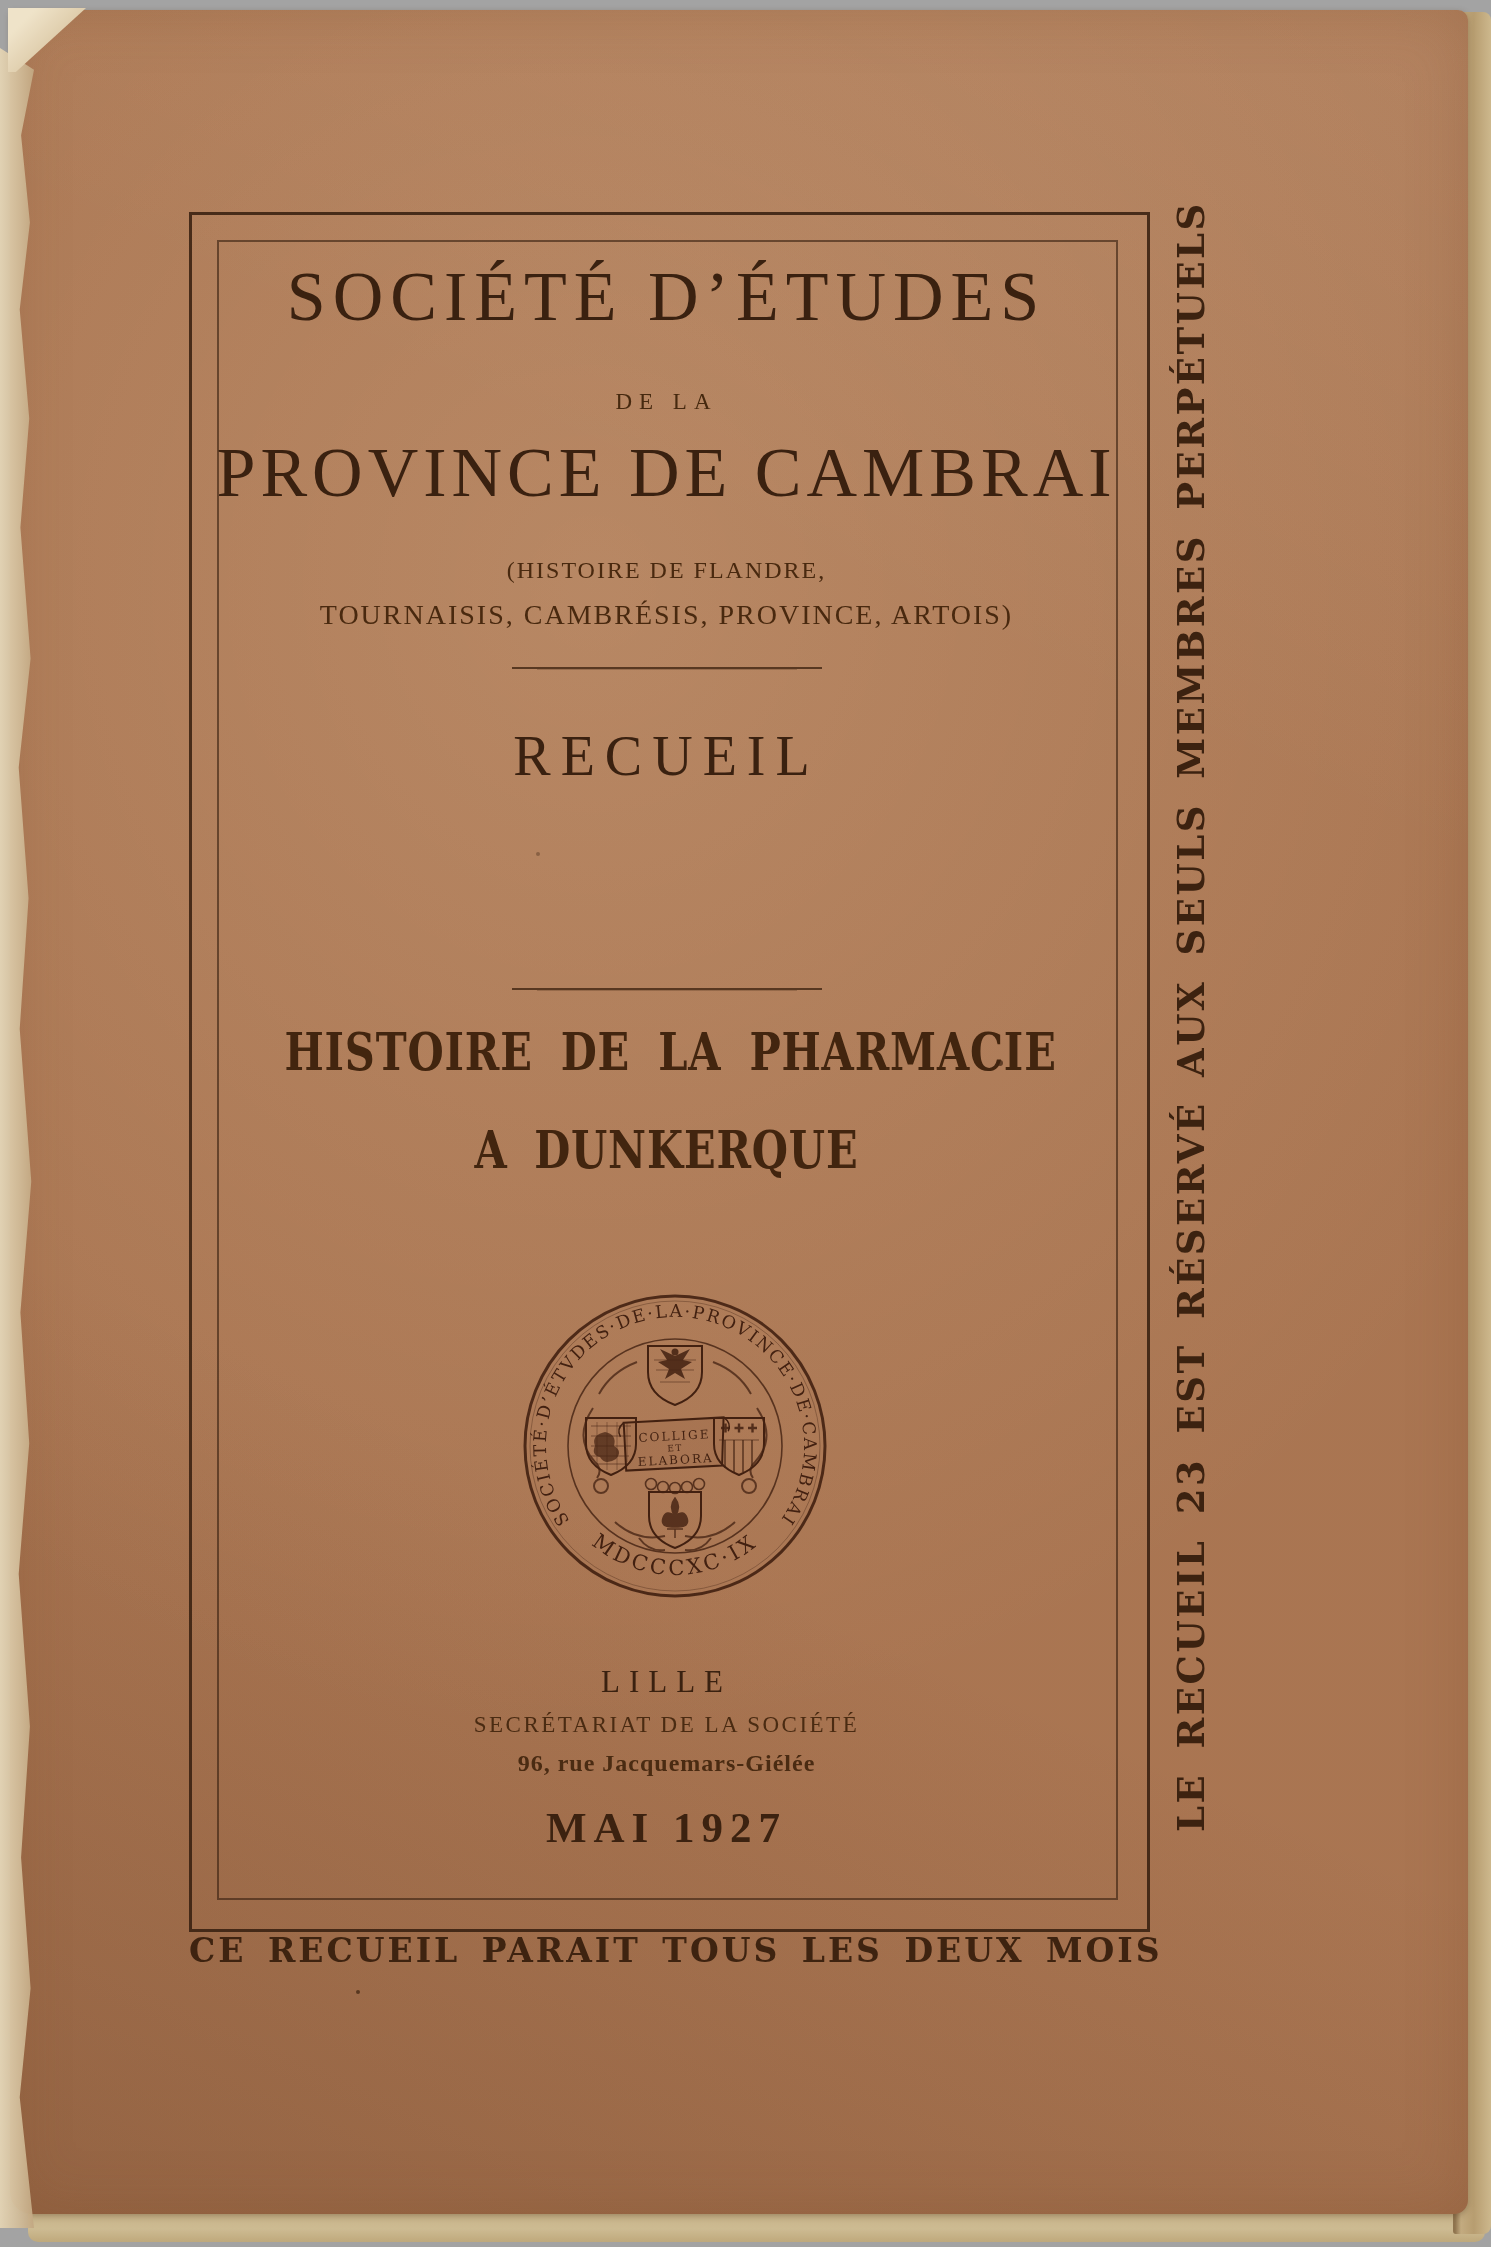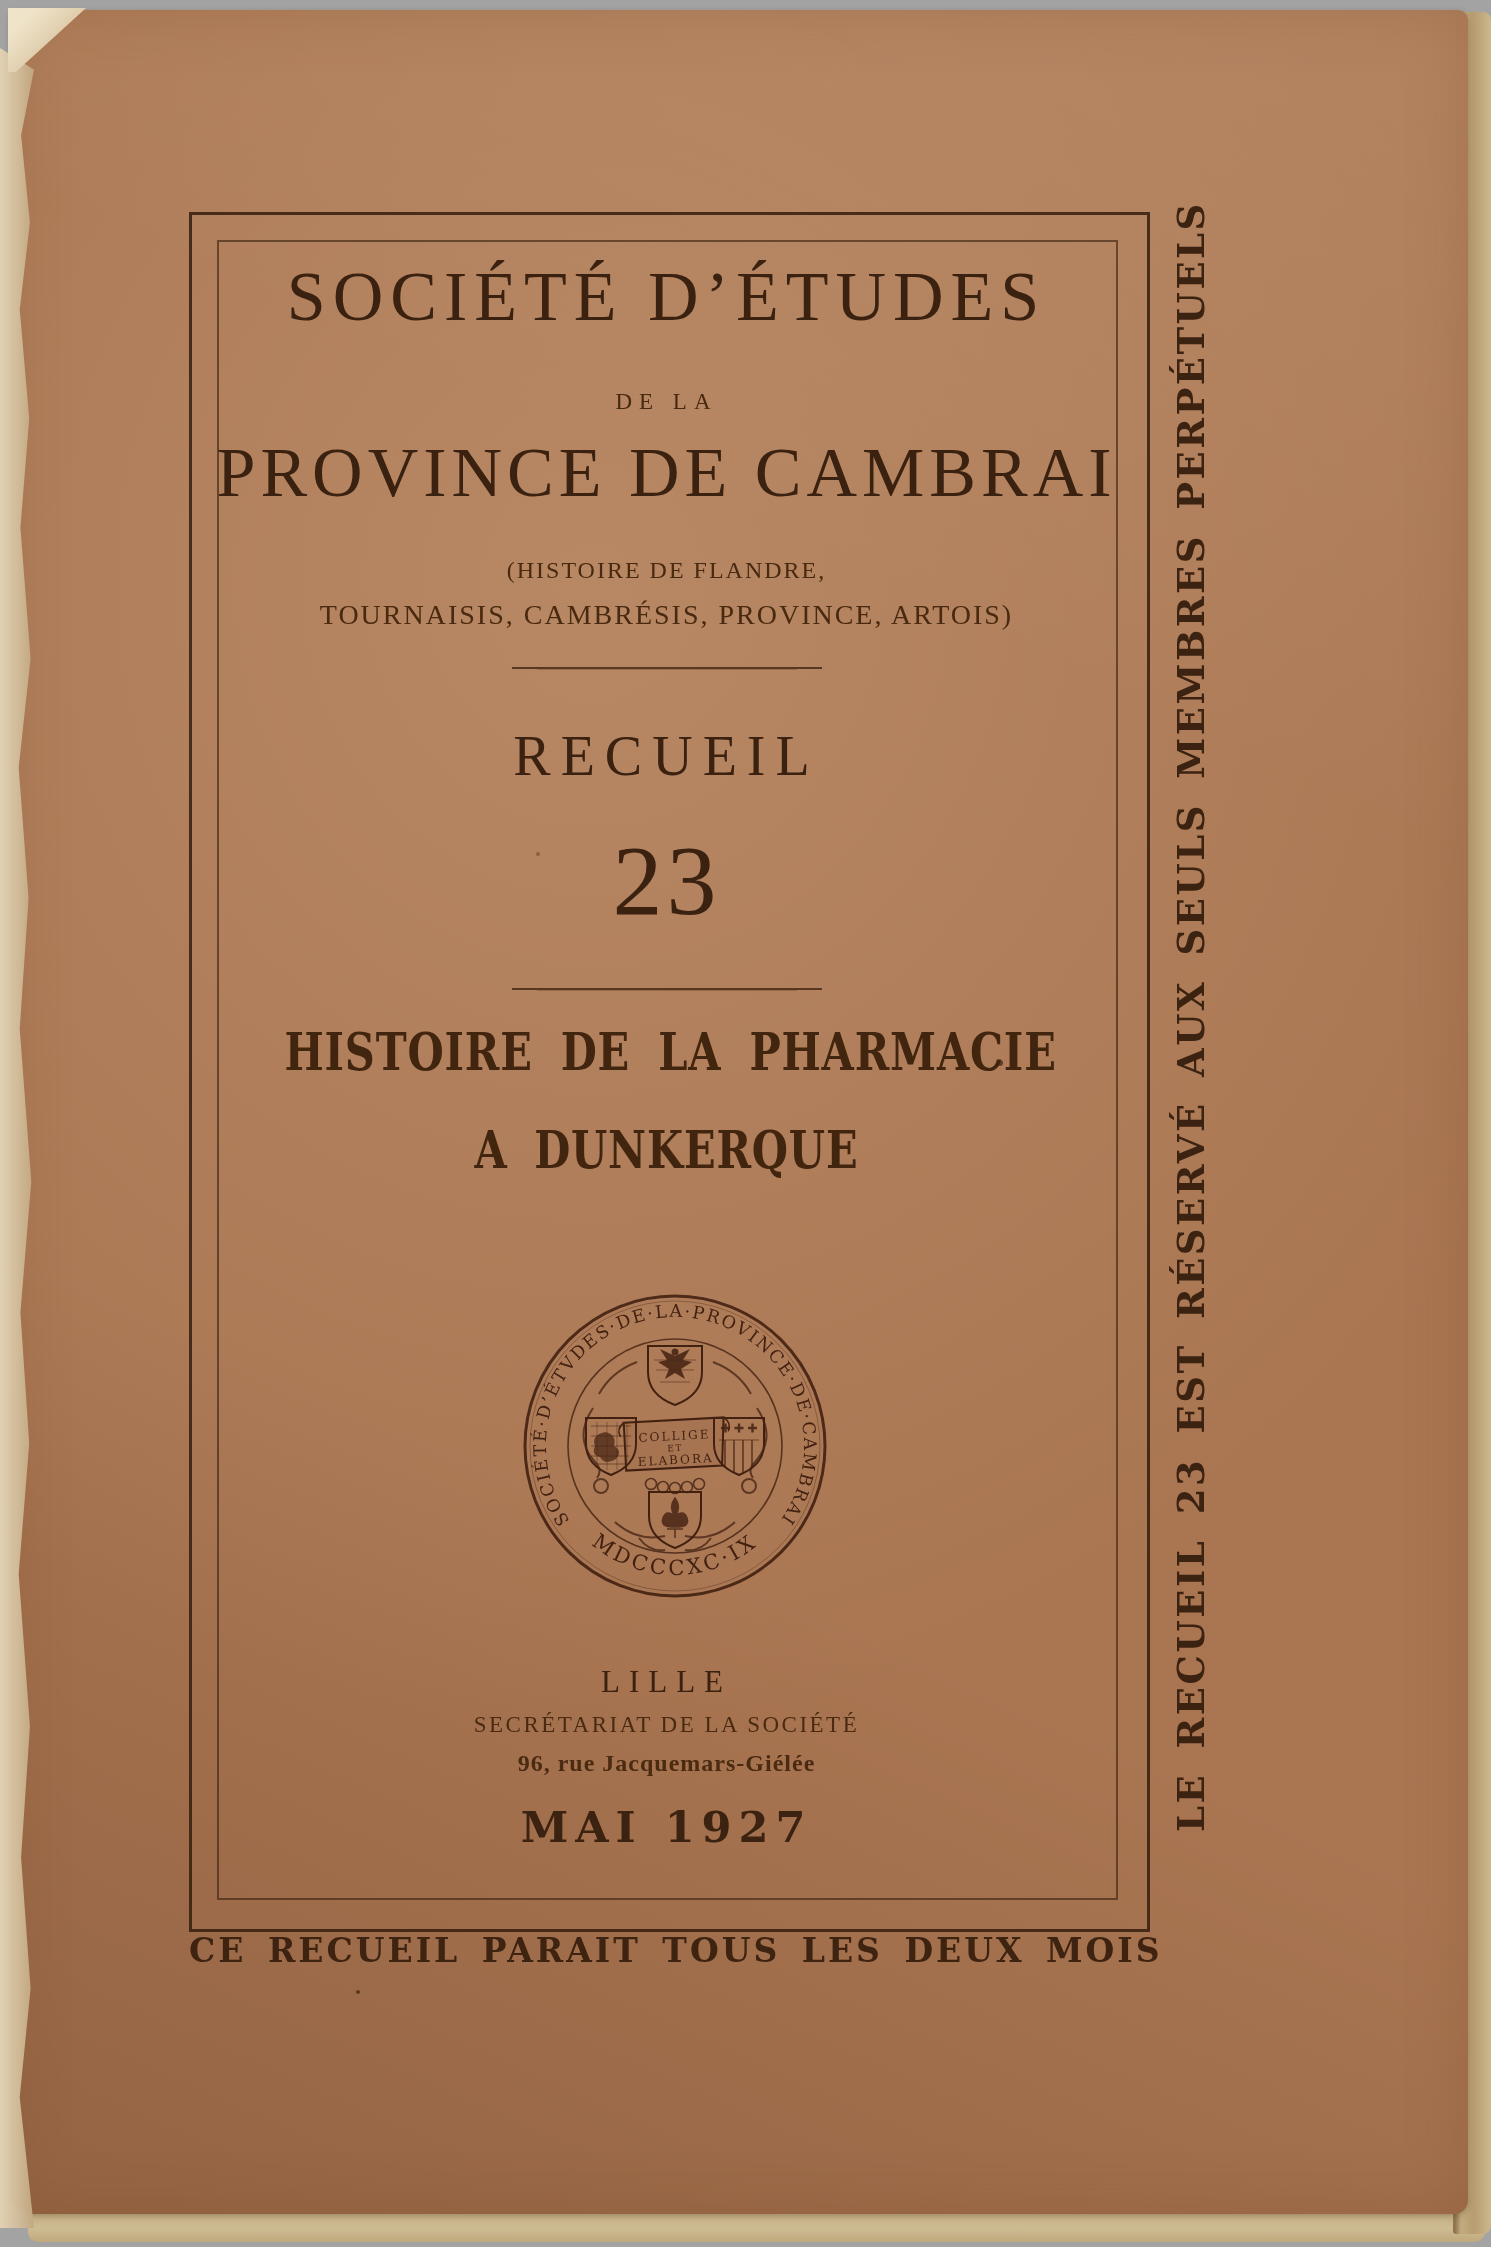--- a/index.html
+++ b/index.html
@@ -61,21 +61,21 @@
   .rule:after{content:"";position:absolute;left:8%;top:2px;width:84%;height:1px;background:rgba(62,35,16,.25);}
   .rule1{top:667px;}
   .rule2{top:988px;}
   .t-recueil{top:728px;font-size:56px;letter-spacing:10px;}
   .t-number{top:831px;font-size:100px;letter-spacing:4px;}
   .t-work1{top:1026px;font-size:52px;letter-spacing:1px;word-spacing:16px;transform:scaleX(.8);color:#42250f;}
   .t-work2{top:1124px;font-size:52px;letter-spacing:1px;word-spacing:14px;transform:scaleX(.8);color:#42250f;}
   .t-city{top:1666px;font-size:31px;letter-spacing:9px;}
   .t-publisher{top:1713px;font-size:23px;letter-spacing:2.5px;color:#4a2b12;}
   .t-address{top:1751px;font-size:24px;letter-spacing:1px;color:#4a2b12;font-weight:bold;}
-  .t-date{top:1806px;font-size:43px;letter-spacing:7px;color:#3c2210;}
+  .t-date{top:1806px;font-size:43px;letter-spacing:7px;color:#3c2210;font-family:Liberation Serif, serif;}
   .t-footer{top:1934px;font-size:33px;letter-spacing:3px;word-spacing:7px;color:#3e2310;}
   .side-note{
     position:absolute;left:1191px;top:1082px;width:1500px;height:44px;
     transform:translate(-50%,-50%) rotate(-90deg);
     text-align:center;font-size:37px;letter-spacing:2.5px;word-spacing:9px;
     color:#3c2210;white-space:nowrap;line-height:44px;
   }
   
   .seal{position:absolute;left:519px;top:1290px;width:312px;height:312px;mix-blend-mode:multiply;opacity:.92;}
   .seal text{font-family:"DejaVu Serif","Liberation Serif",serif;fill:#54331d;}
@@ -101,21 +101,20 @@
   <div class="frame frame-inner"></div>
 
   <div class="tb didone t-society1">SOCIÉTÉ D’ÉTUDES</div>
   <div class="tb didone t-society3">PROVINCE DE CAMBRAI</div>
   <div class="tb didone t-society2">DE LA</div>
   <div class="tb didone t-sub1">(HISTOIRE DE FLANDRE,</div>
   <div class="tb didone t-sub2">TOURNAISIS, CAMBRÉSIS, PROVINCE, ARTOIS)</div>
 
   <div class="rule rule1"></div>
   <div class="tb didone t-recueil">RECUEIL</div>
-  <div class="tb didone t-number">23</div>
   <div class="rule rule2"></div>
 
   <div class="tb slab t-work1">HISTOIRE DE LA PHARMACIE</div>
   <div class="tb slab t-work2">A DUNKERQUE</div>
 
   <svg class="seal" viewBox="0 0 312 312">
     <defs>
       <path id="arcTop" d="M 57.2 238.9 A 129 129 0 1 1 254.8 238.9" fill="none"></path>
       <path id="arcBottom" d="M 57.2 238.9 A 129 129 0 0 0 254.8 238.9" fill="none"></path>
     </defs>

